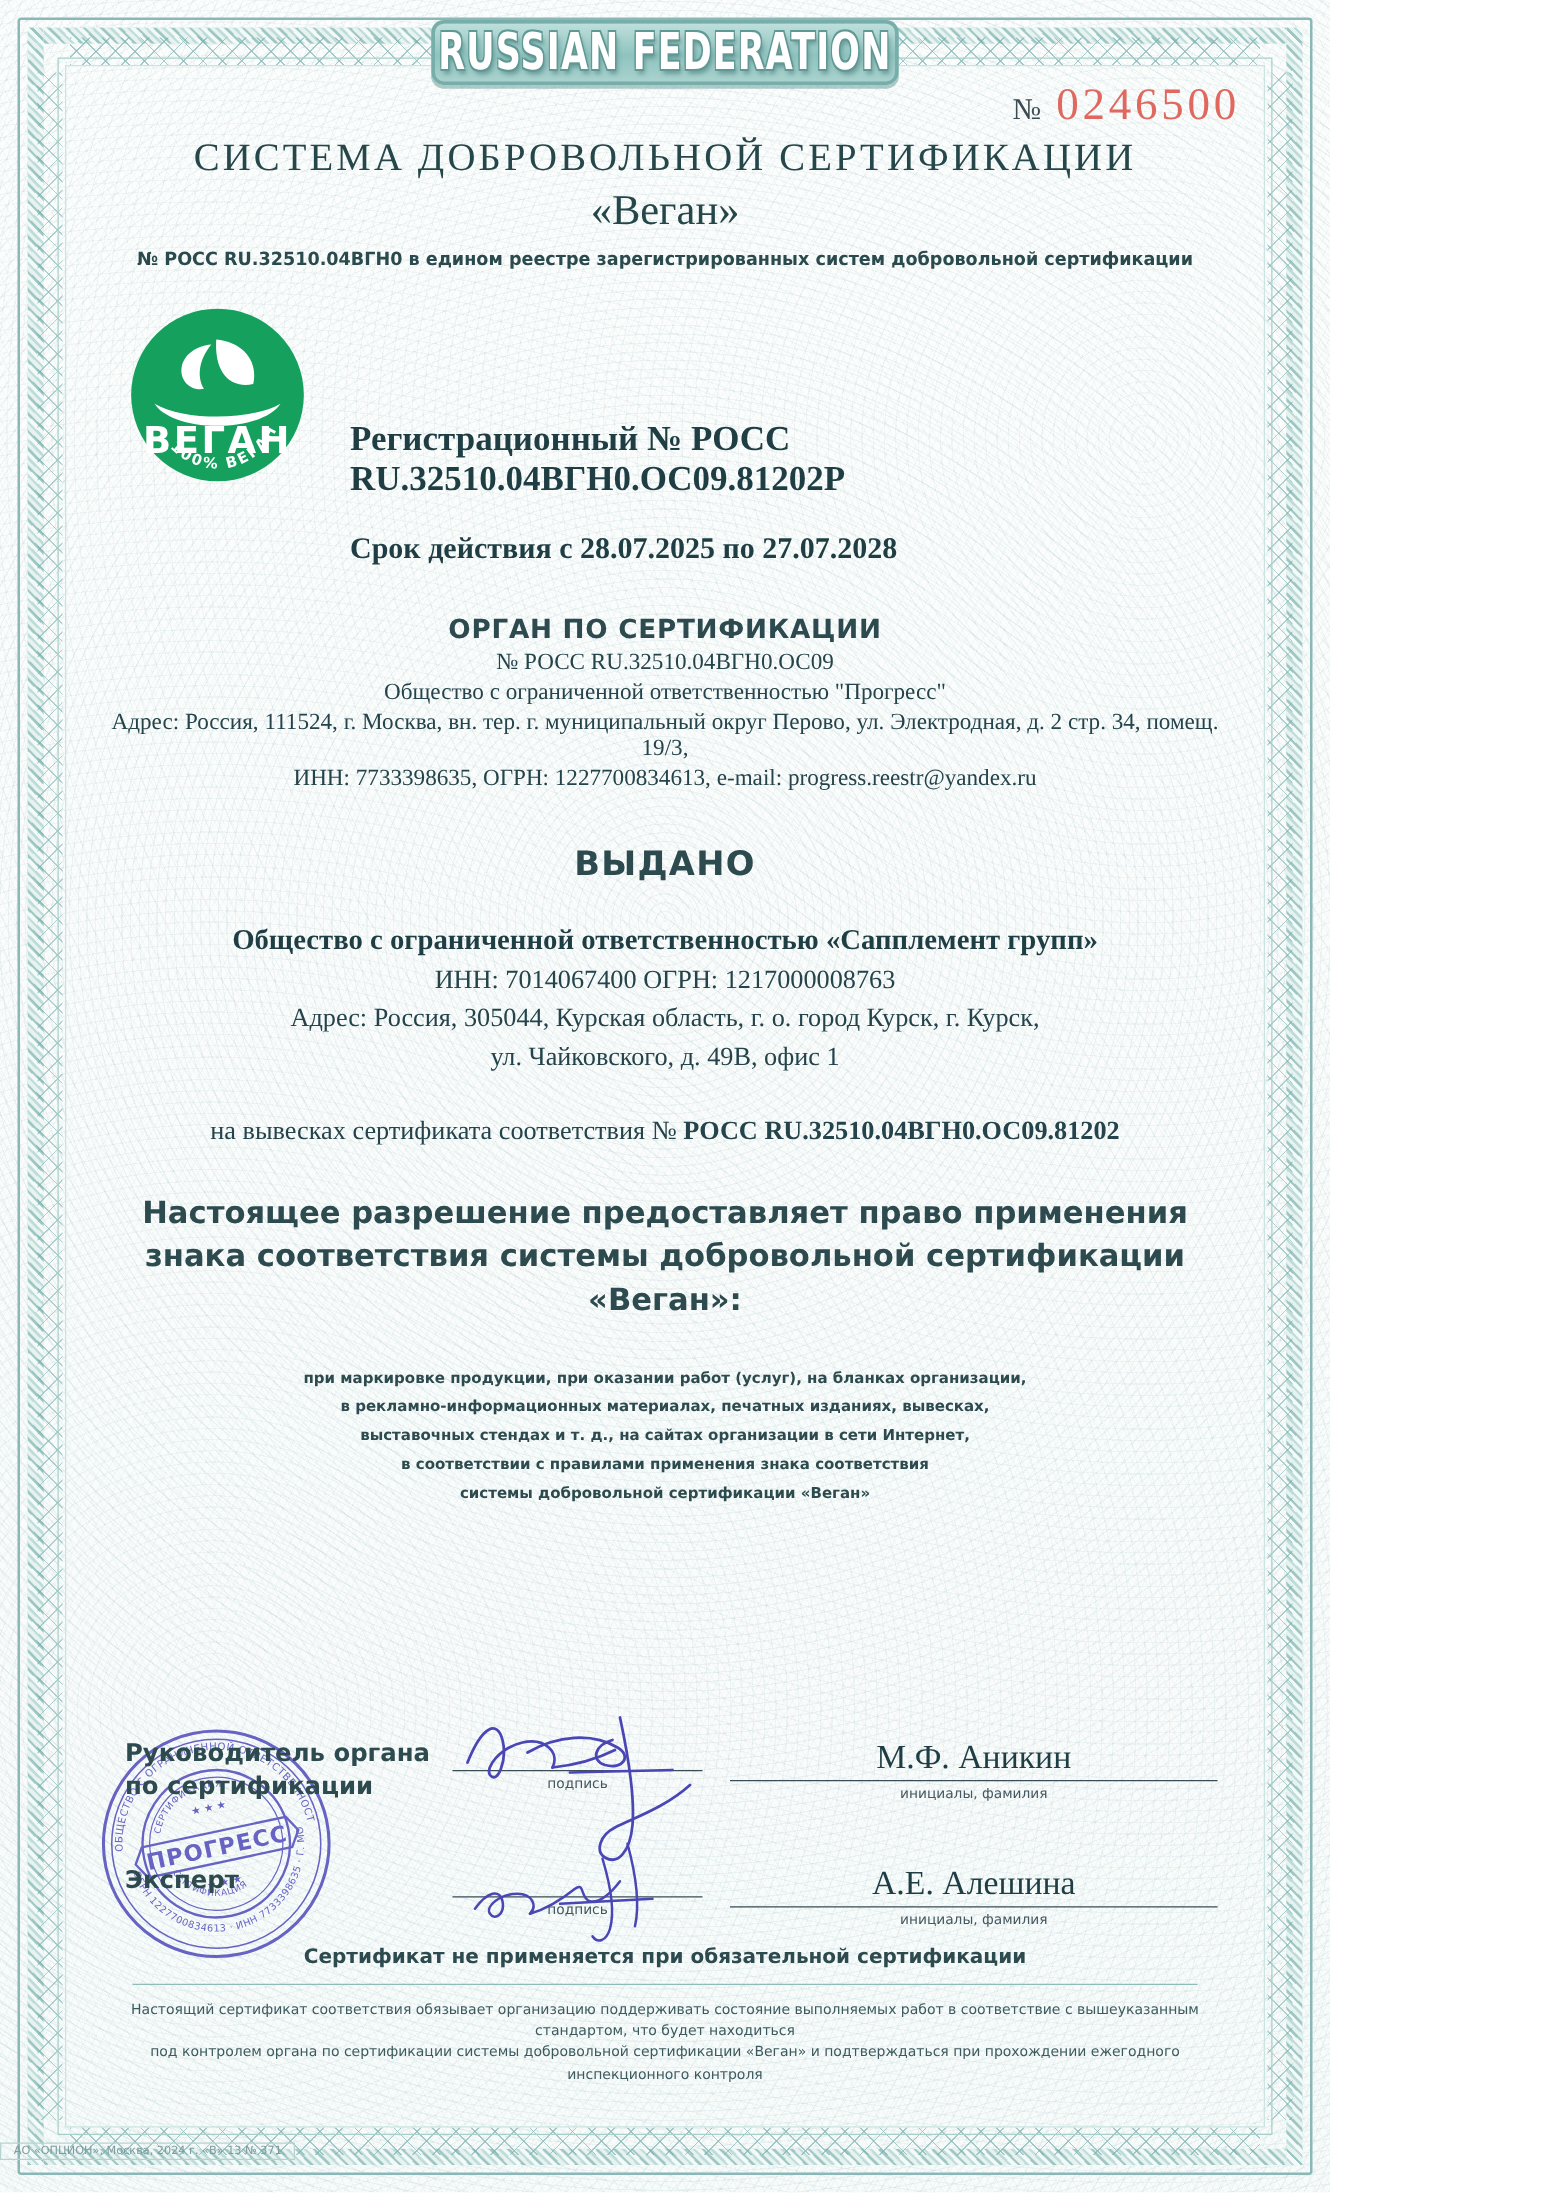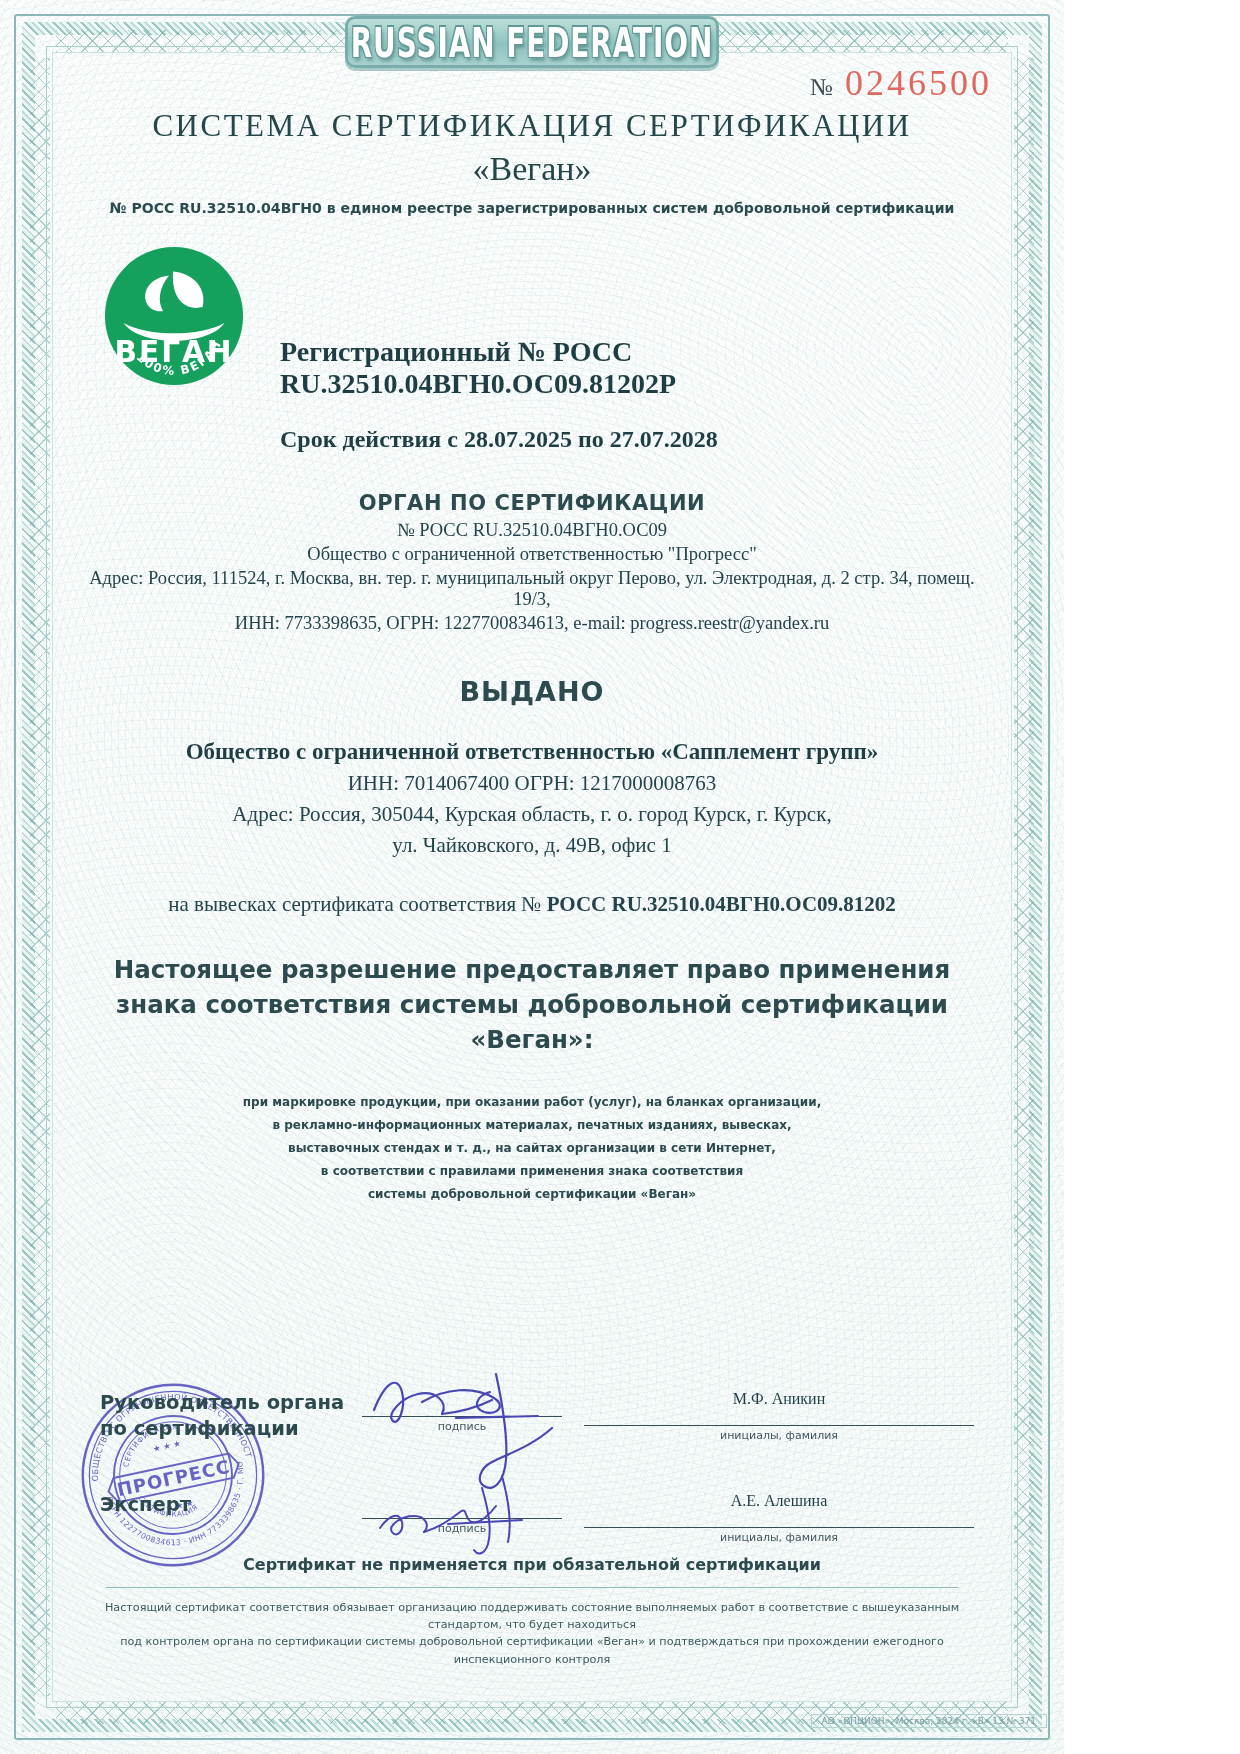--- a/index.html
+++ b/index.html
@@ -310,23 +310,23 @@
     color: #44565e;
     margin-top: 3px;
   }
   .name-field {
     flex: 1;
     text-align: center;
     margin-left: 22px;
   }
   .name-text {
     font-family: "Liberation Serif", serif;
-    font-size: 16px;
+    font-size: 27px;
     color: #1f3e44;
-    padding-bottom: 17px;
+    padding-bottom: 3px;
   }
   .name-line {
     border-bottom: 1.6px solid #3a4c55;
   }
   .name-cap {
     font-family: "DejaVu Sans", sans-serif;
     font-size: 11px;
     color: #44565e;
     margin-top: 3px;
   }
@@ -366,21 +366,21 @@
   .foot-small {
     font-family: "DejaVu Sans", sans-serif;
     font-size: 11.2px;
     line-height: 1.55;
     color: #3c5a5e;
   }
   .printer-line {
     position: absolute;
     left: 0; right: 17px;
     bottom: 26px;
-    text-align: right;
+    text-align: left;
     font-family: "DejaVu Sans", sans-serif;
     font-size: 9px;
     color: #7e9ca0;
     margin-top: 32px;
   }
   .printer-box {
     display: inline-block;
     border: 1px solid #b7d3d0;
     padding: 1px 10px;
   }
@@ -403,21 +403,21 @@
     <span class="ribbon-text">RUSSIAN FEDERATION</span>
   </div>
 
   <div class="serial">
     <span class="serial-no">№</span>
     <span class="serial-num">0246500</span>
   </div>
 
   <div class="content">
 
-    <div class="sys-title">СИСТЕМА СЕРТИФИКАЦИЯ СЕРТИФИКАЦИИ</div>
+    <div class="sys-title">СИСТЕМА ДОБРОВОЛЬНОЙ СЕРТИФИКАЦИИ</div>
     <div class="sys-name">«Веган»</div>
     <div class="sys-reg">№ РОСС RU.32510.04ВГН0 в едином реестре зарегистрированных систем добровольной сертификации</div>
 
     <div class="perm-row">
       <div class="logo">
         <svg viewBox="0 0 150 150" width="148" height="148">
           <circle cx="75" cy="75" r="70" fill="#15a05e"></circle>
           <path d="M74 30 C96 32 108 48 104 66 C88 70 72 60 74 30 Z" fill="#ffffff"></path>
           <path d="M70 34 C60 46 58 60 64 70 C52 72 44 62 46 52 C48 42 58 35 70 34 Z" fill="#ffffff"></path>
           <path d="M24 82 C48 96 102 96 126 82 C120 92 100 100 75 100 C50 100 30 92 24 82 Z" fill="#ffffff"></path>

